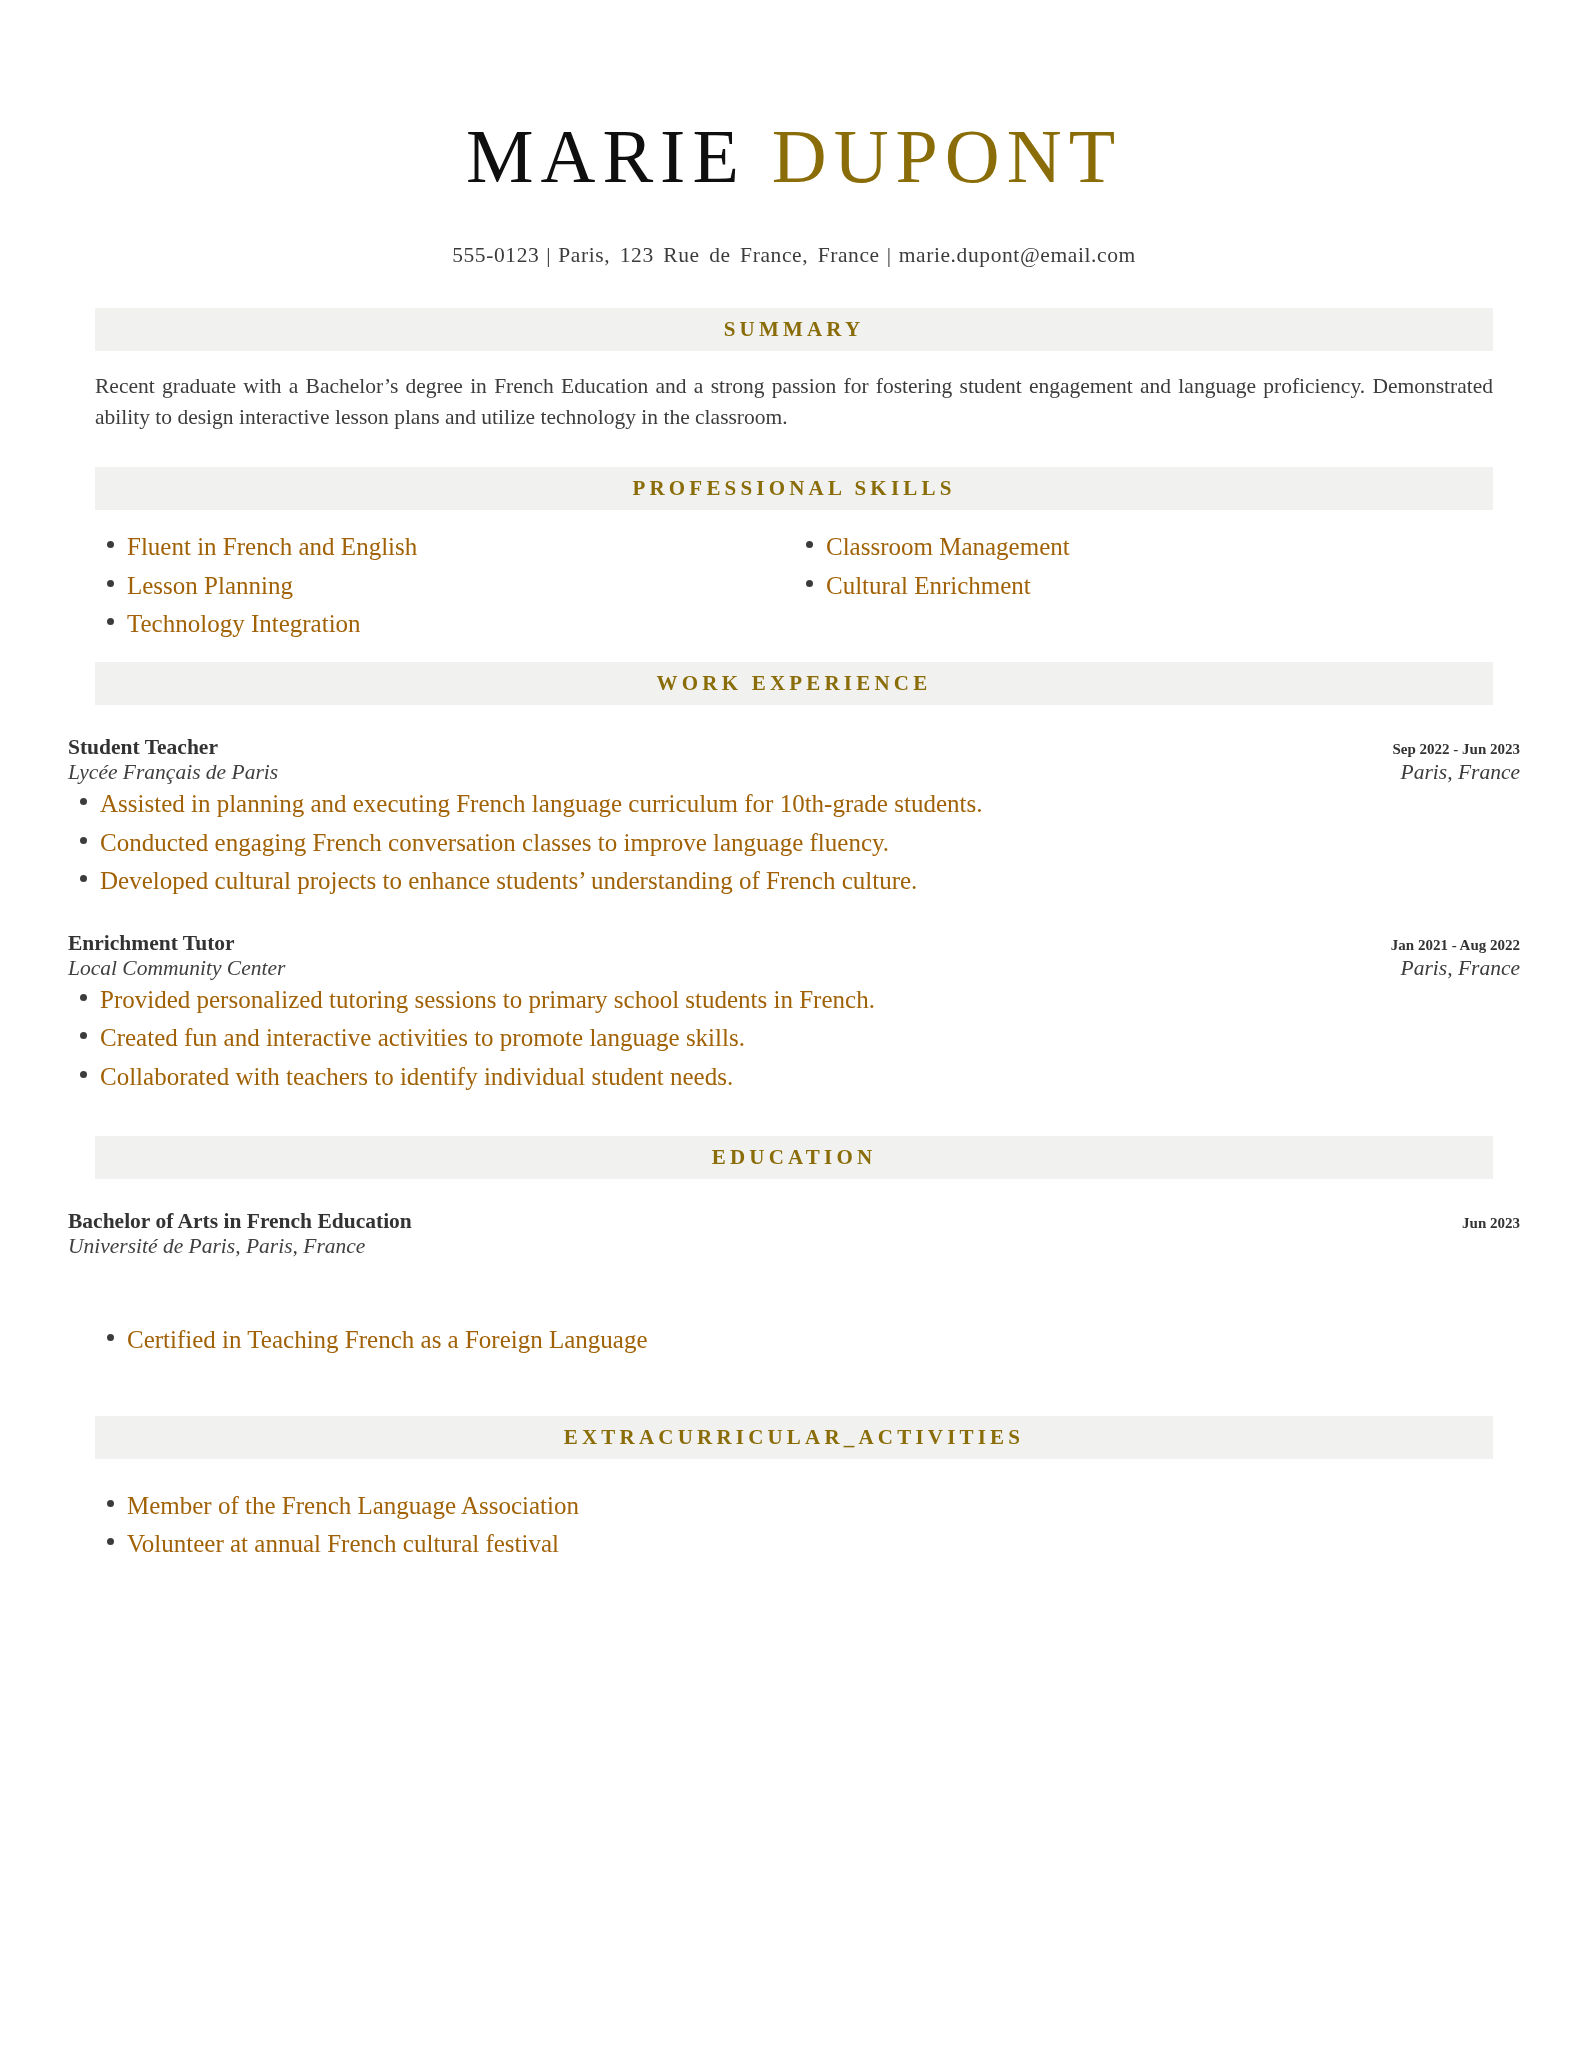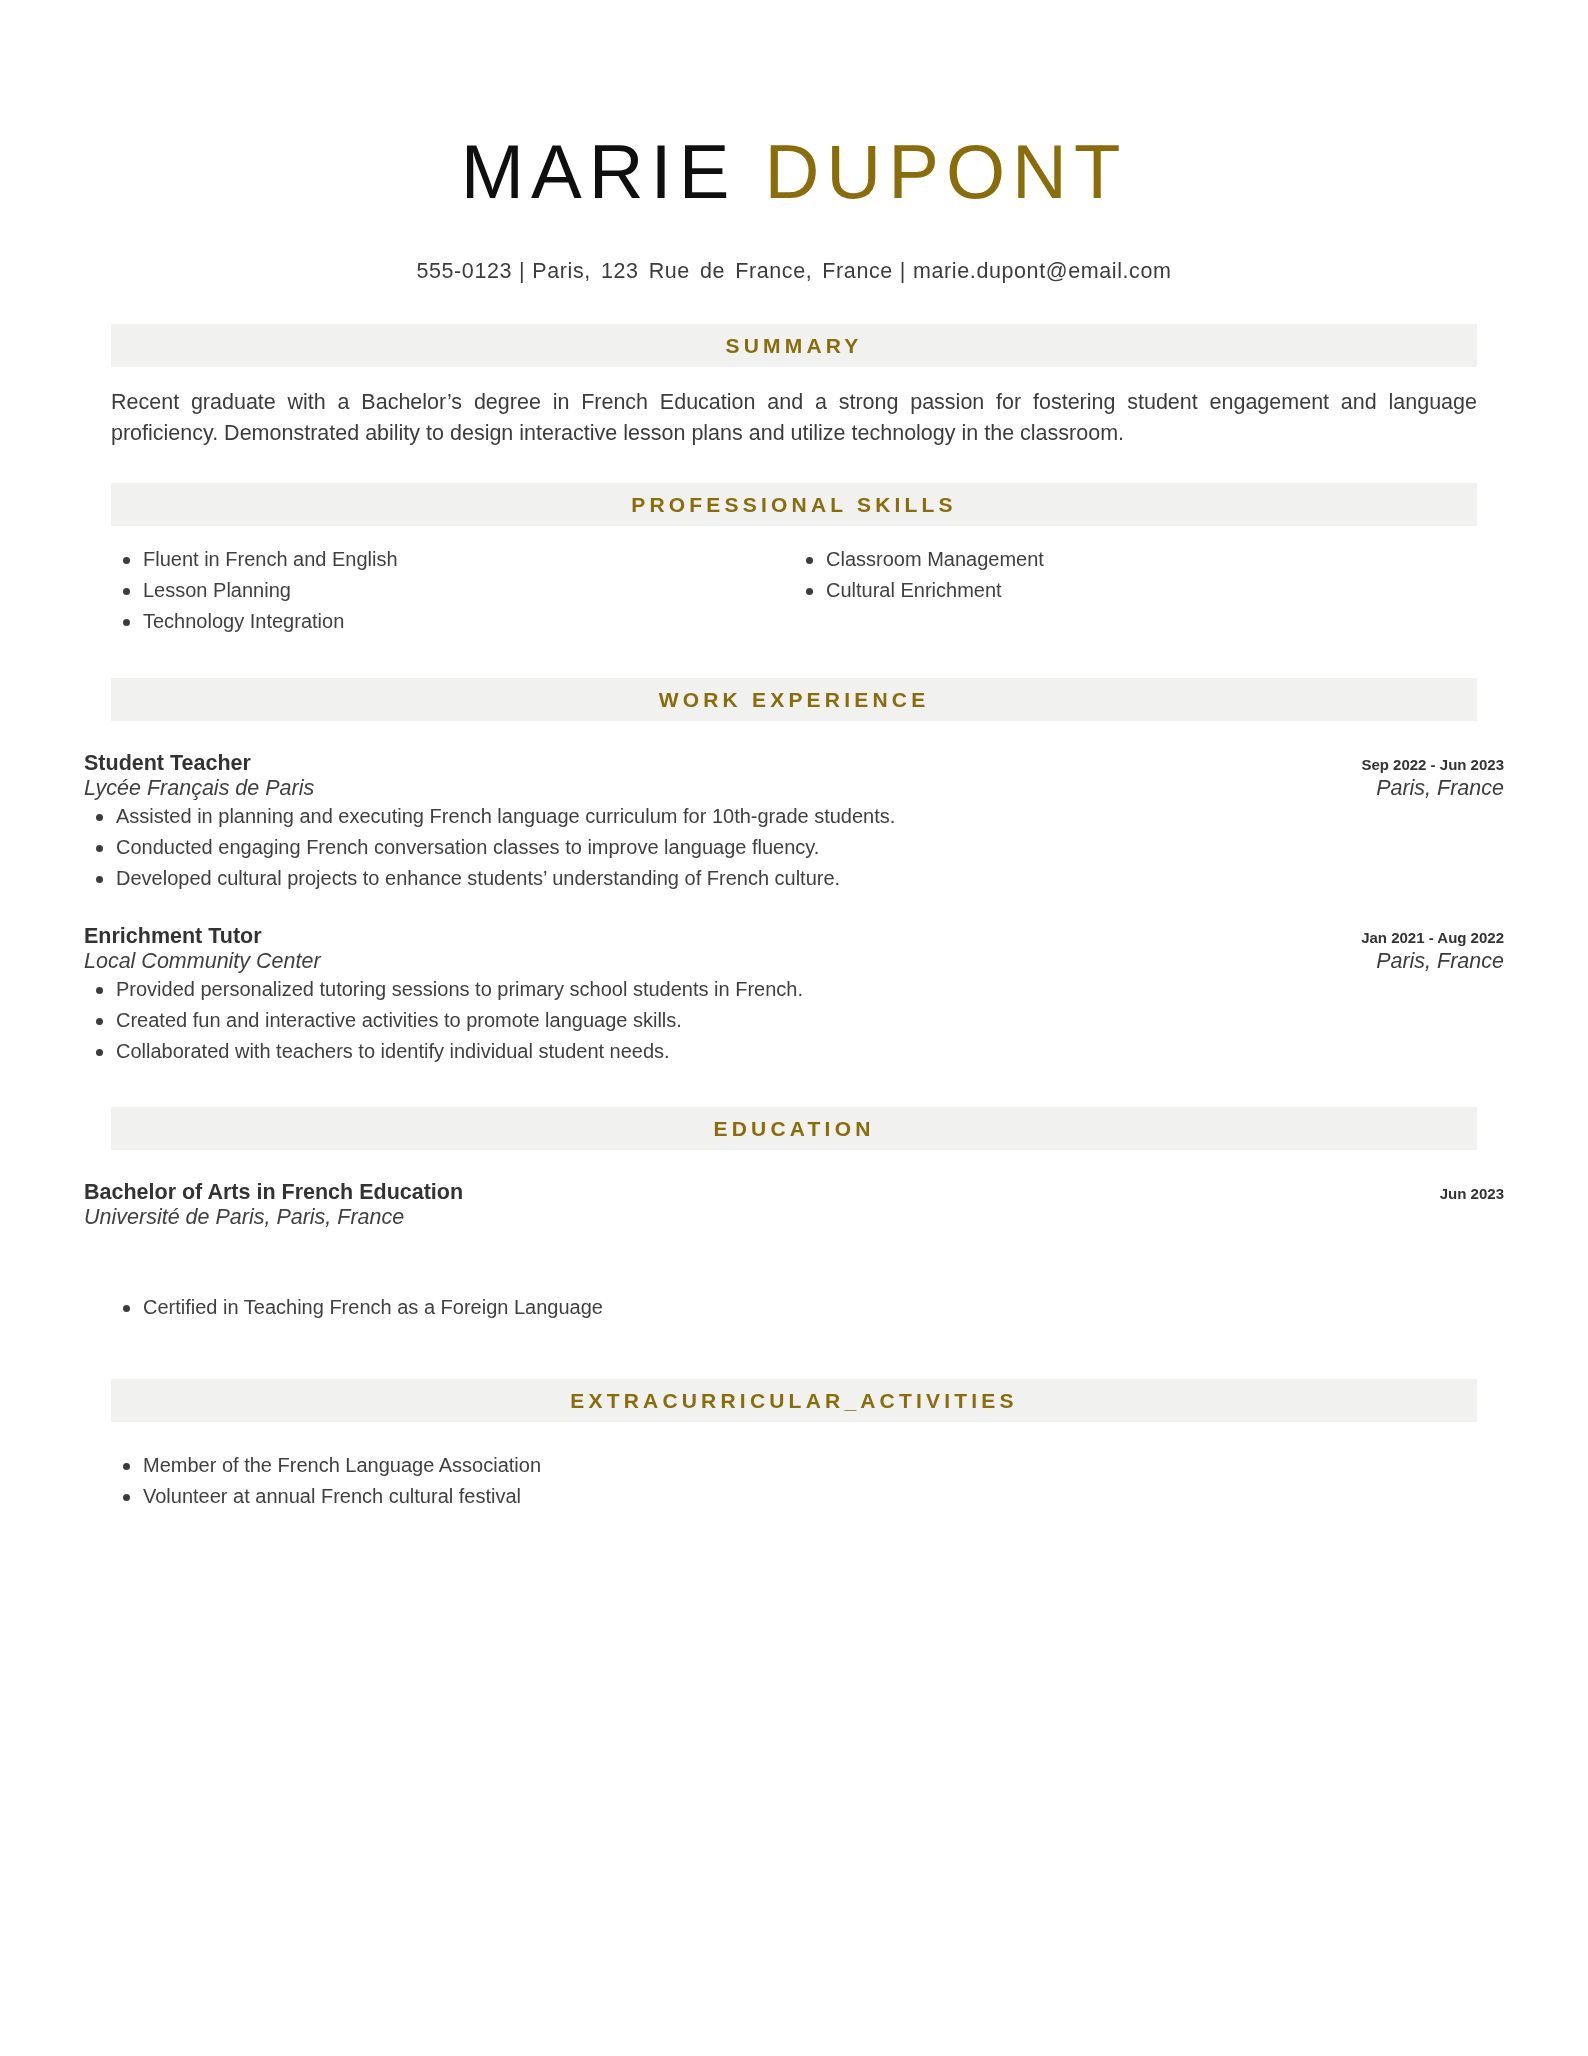--- a/index.html
+++ b/index.html
@@ -9,22 +9,23 @@
     height: 2056px;
     background: #ffffff;
     font-family: "Liberation Sans", sans-serif;
     color: #333333;
     overflow: hidden;
   }
 
   .page {
     width: 1588px;
     height: 2056px;
-    padding: 16px;
+    padding: 0;
     position: relative;
+    font-family: Liberation Serif, serif;
   }
 
   
   .name-block {
     text-align: center;
     padding-top: 118px;
   }
   .name {
     font-size: 76px;
     font-weight: 400;
@@ -79,23 +80,23 @@
 
   
   ul.bullets {
     list-style: none;
     margin: 0;
     padding: 0;
   }
   ul.bullets li {
     position: relative;
     padding-left: 32px;
-    font-size: 20px;
+    font-size: 25px;
     line-height: 1.5;
-    color: #404040;
+    color: #a16207;
     margin-bottom: 1px;
   }
   ul.bullets li::before {
     content: "";
     position: absolute;
     left: 12px;
     top: 13px;
     width: 7px;
     height: 7px;
     border-radius: 50%;

